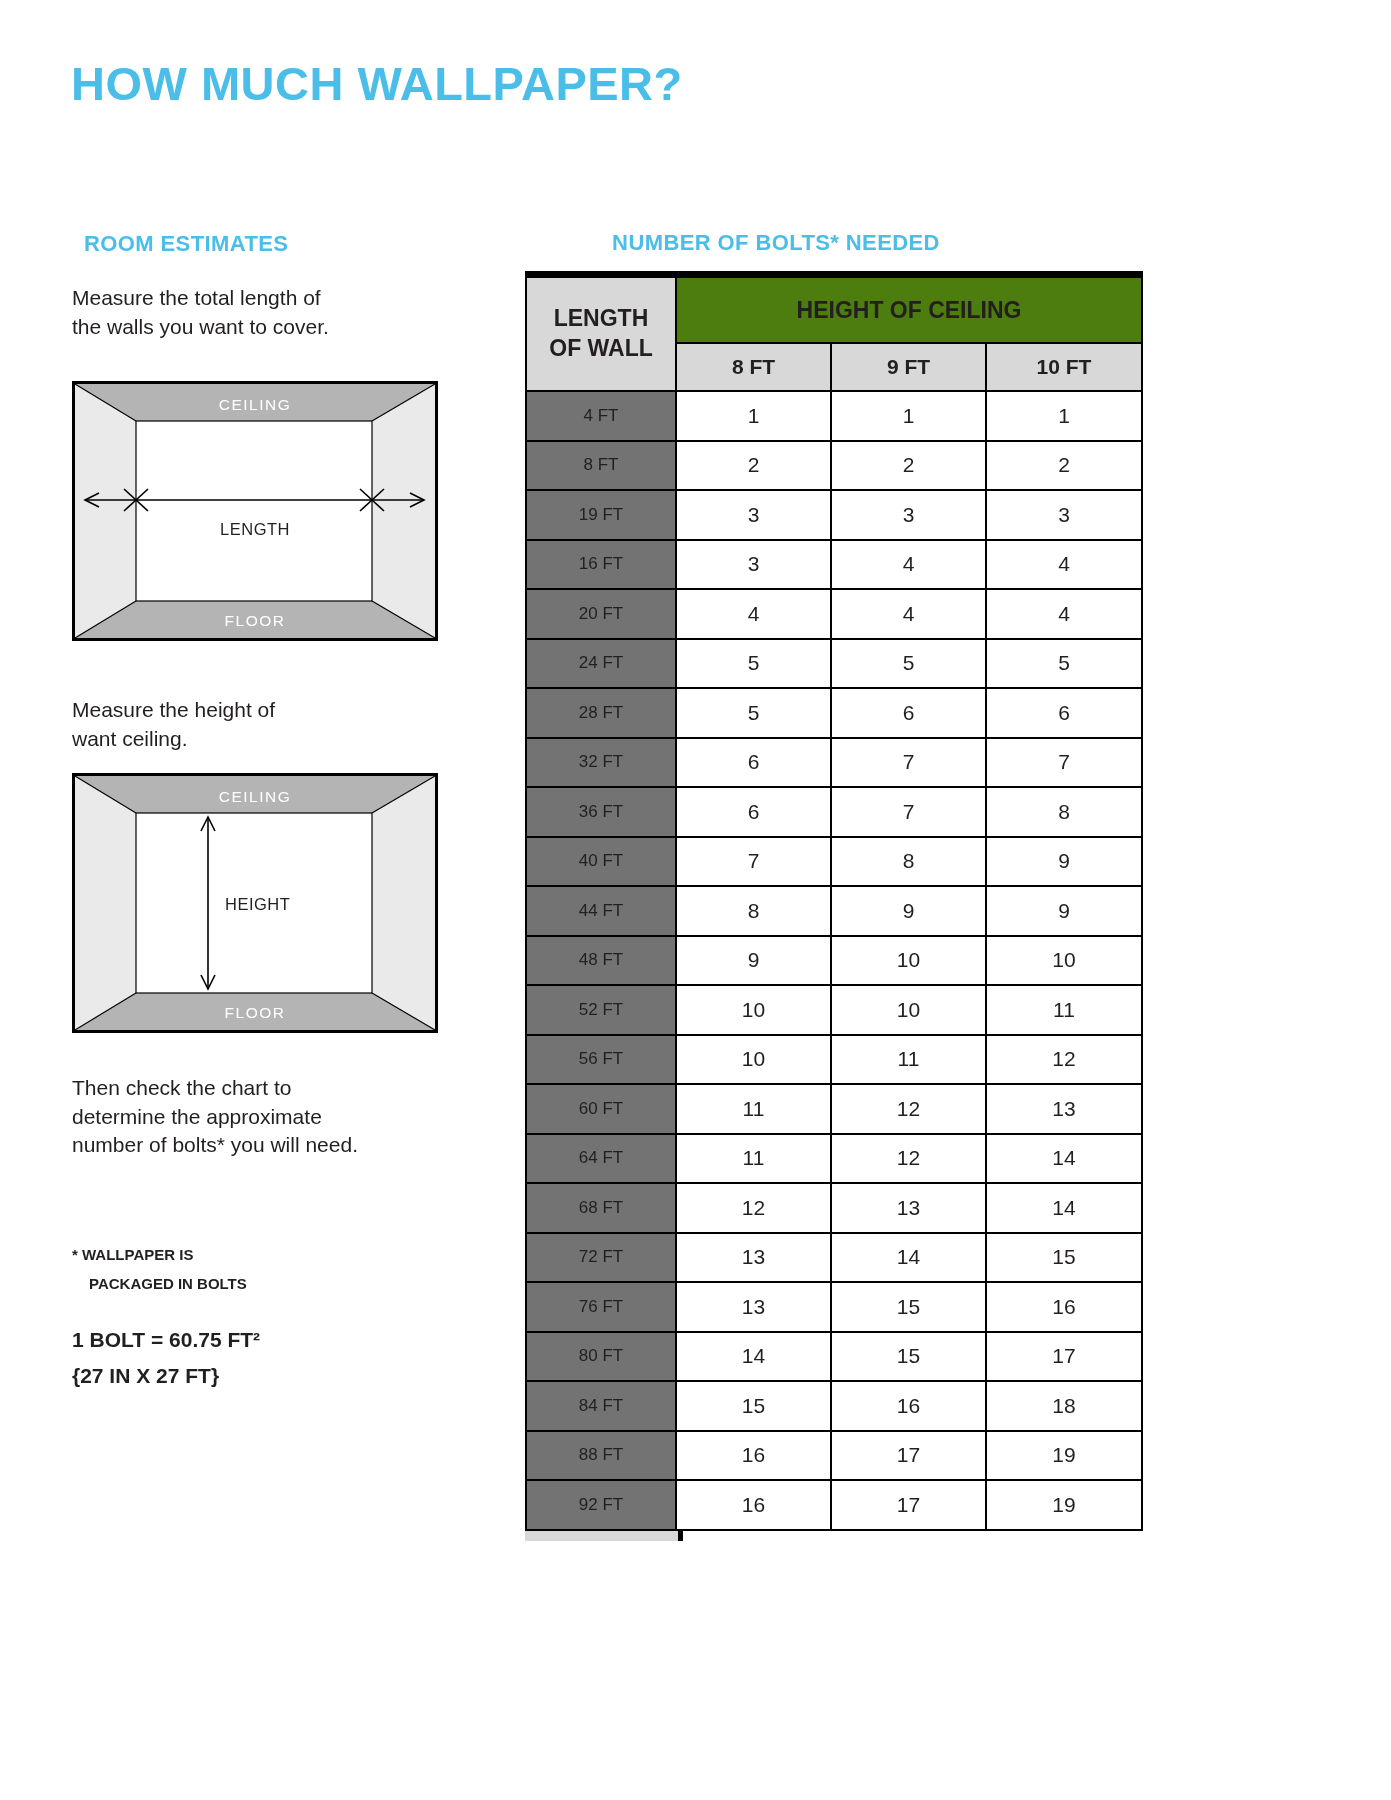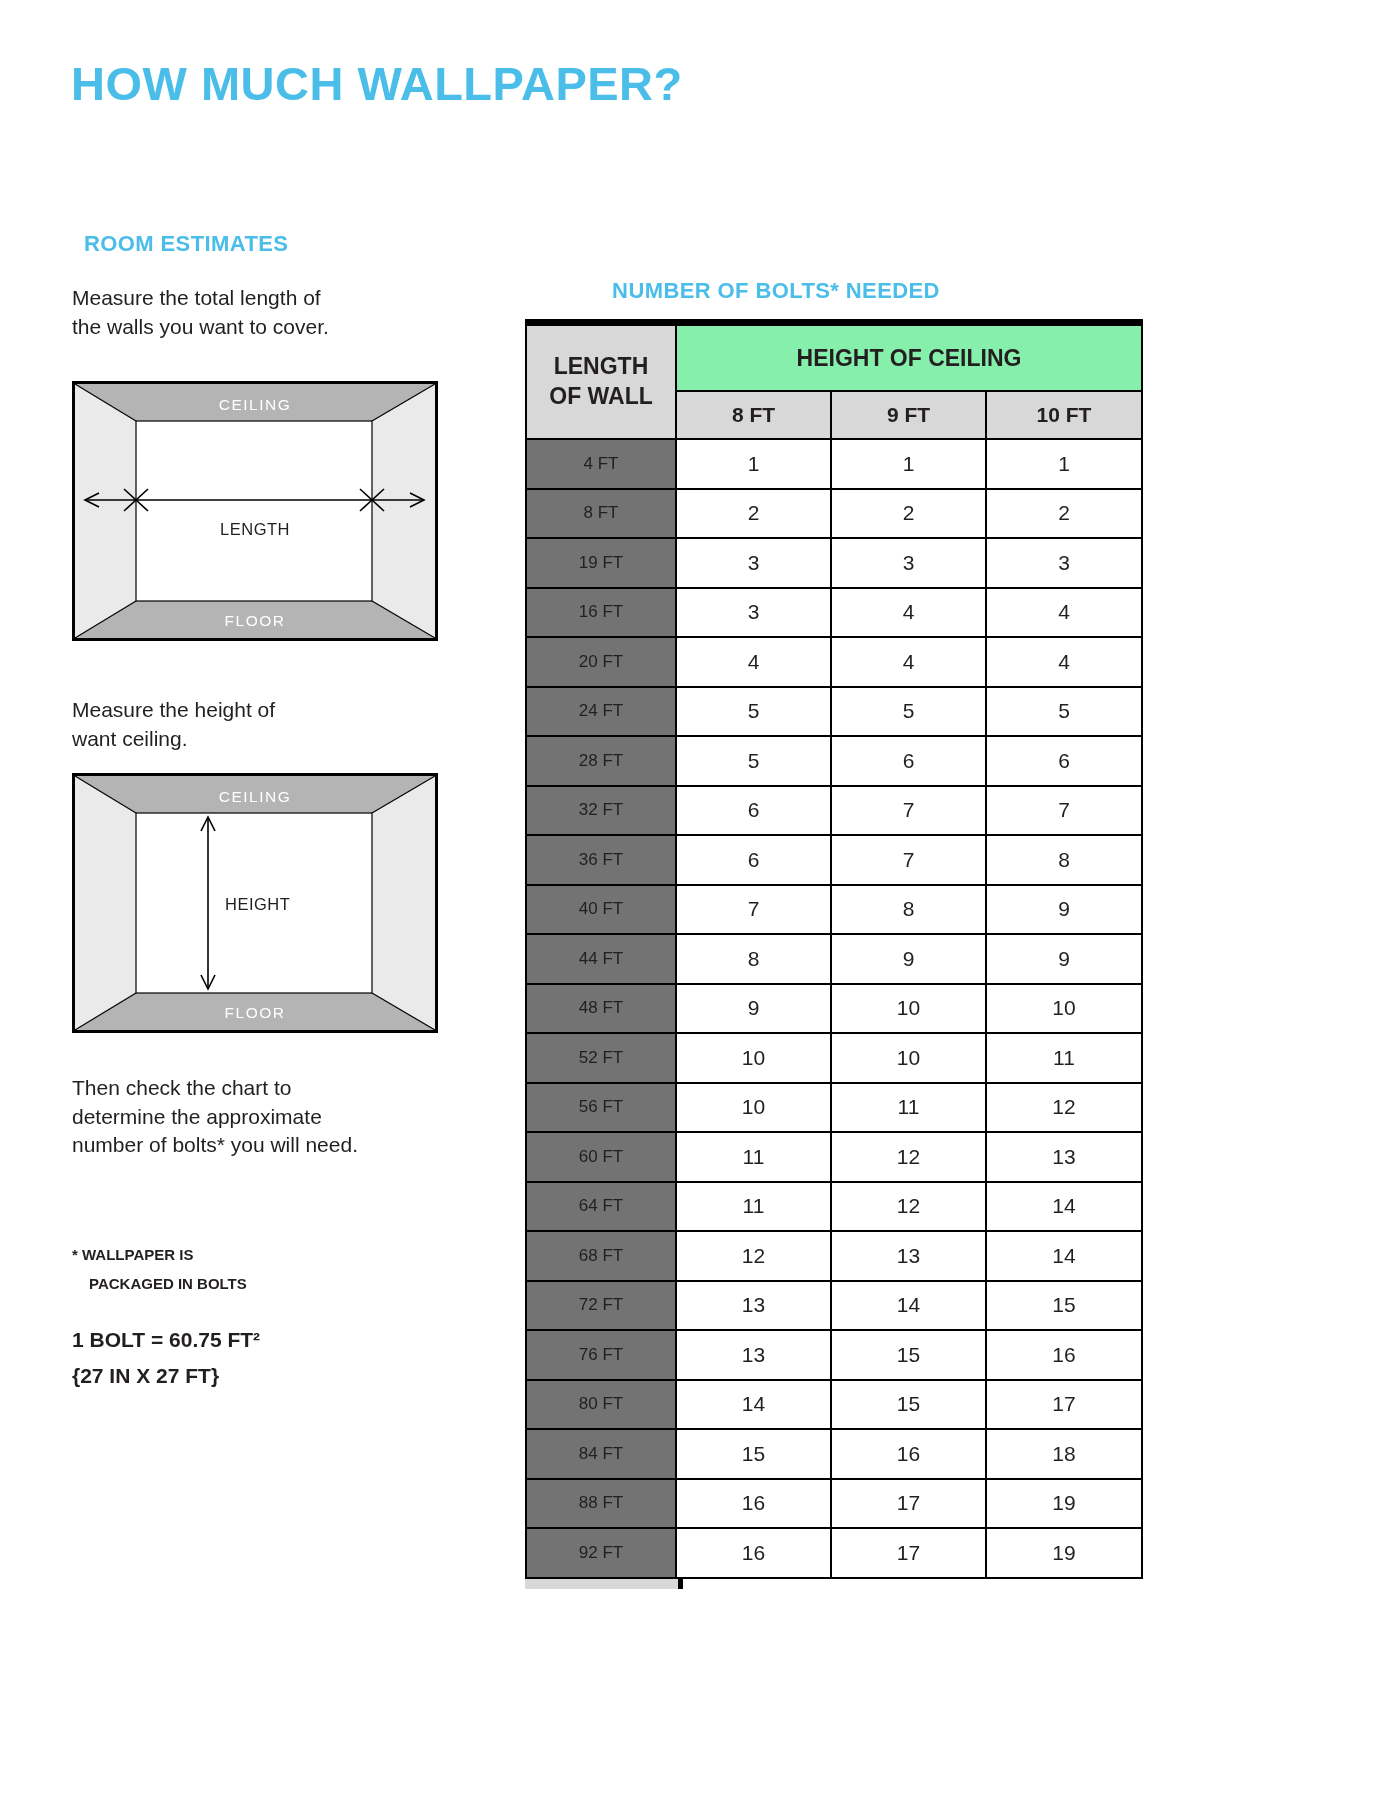--- a/index.html
+++ b/index.html
@@ -41,21 +41,21 @@
   .footnote {
     position: absolute; left: 72px; top: 1240px;
     font-size: 15px; font-weight: bold; line-height: 29px;
   }
   .footnote .line2 { padding-left: 17px; }
   .bolt-note {
     position: absolute; left: 72px; top: 1322px;
     font-size: 21px; font-weight: bold; line-height: 36px;
   }
 
-  .table-wrap { position: absolute; left: 525px; top: 230px; width: 502px; margin-top: 48px; }
+  .table-wrap { position: absolute; left: 525px; top: 230px; width: 502px; }
   .table-heading { text-align: center; margin-bottom: 15px; }
   table.bolts {
     border-collapse: collapse;
     width: 616px;
     table-layout: fixed;
     border-top: 7px solid #000;
     border-left: 2px solid #000;
     border-right: 2px solid #000;
     border-bottom: 2px solid #000;
   }
@@ -66,21 +66,21 @@
     vertical-align: middle;
   }
   .corner-cell {
     background: #d8d8d8;
     border-right: 5px solid #000;
     font-size: 23px;
     font-weight: bold;
     line-height: 1.3;
   }
   .group-cell {
-    background: #86efac;
+    background: #4d7c0f;
     font-size: 23px;
     font-weight: bold;
     height: 64px;
   }
   .sub-cell {
     background: #d8d8d8;
     font-size: 21px;
     font-weight: bold;
     height: 46px;
     border-left: none;

